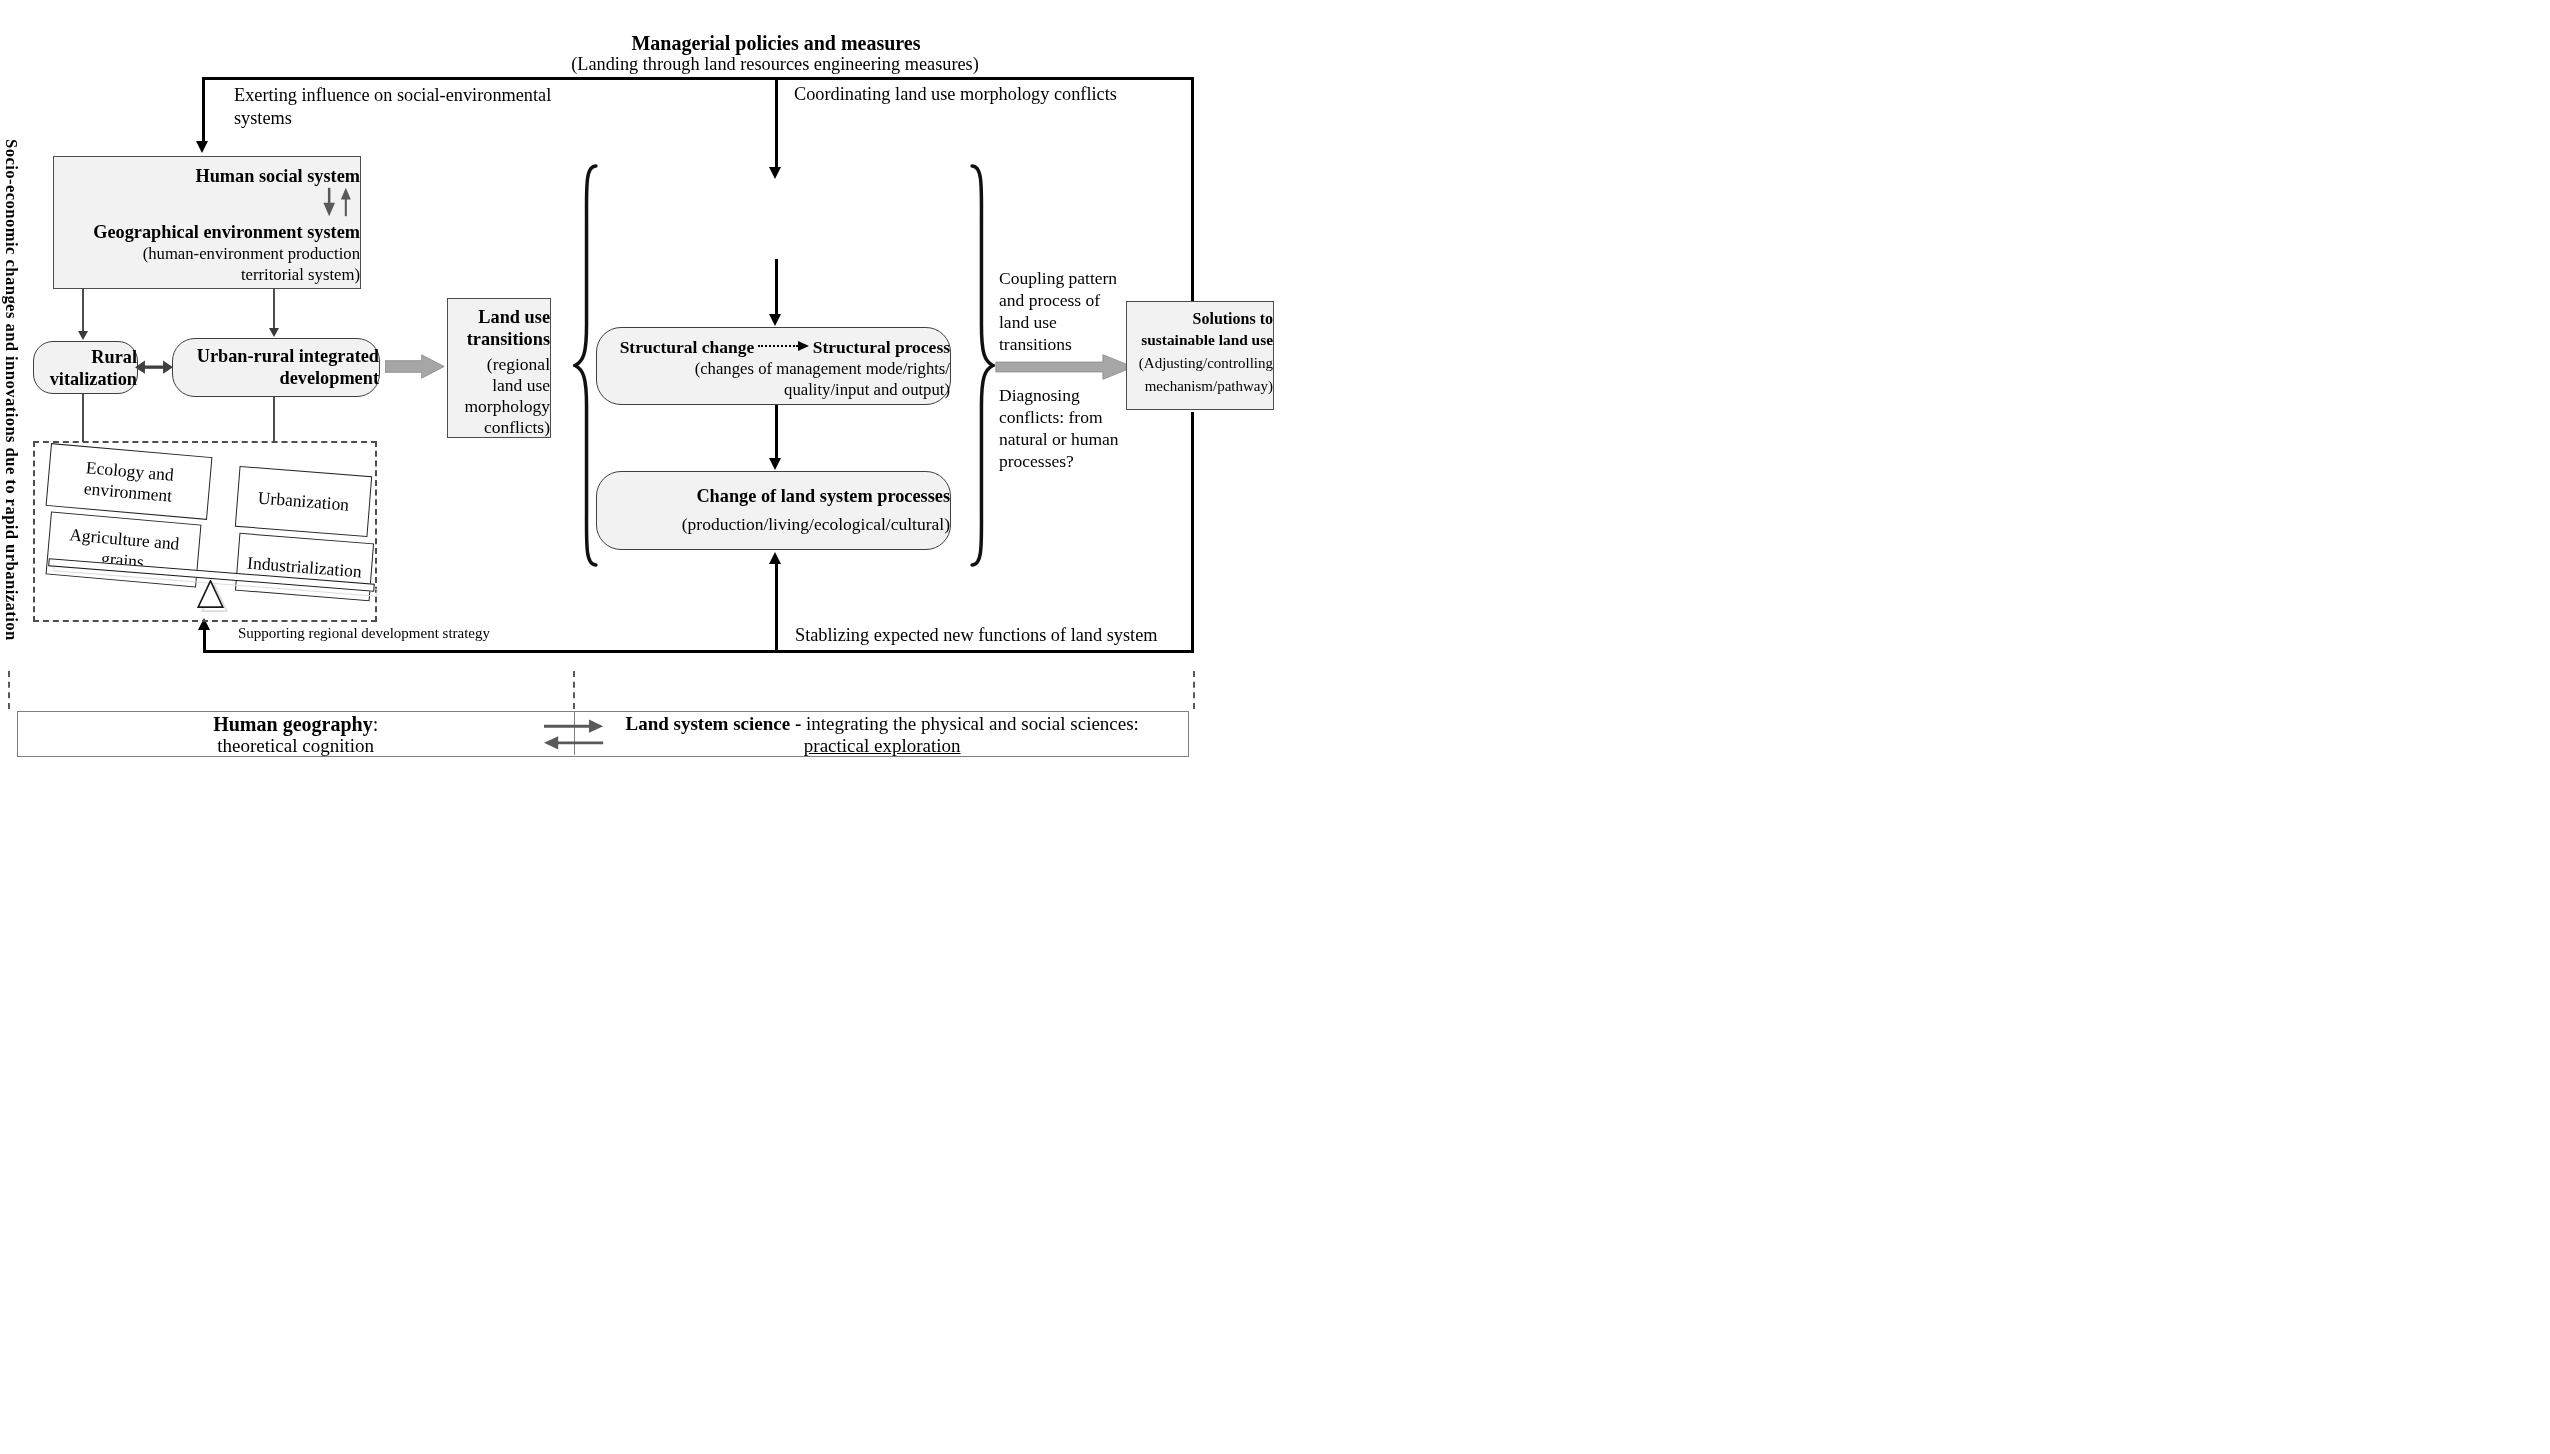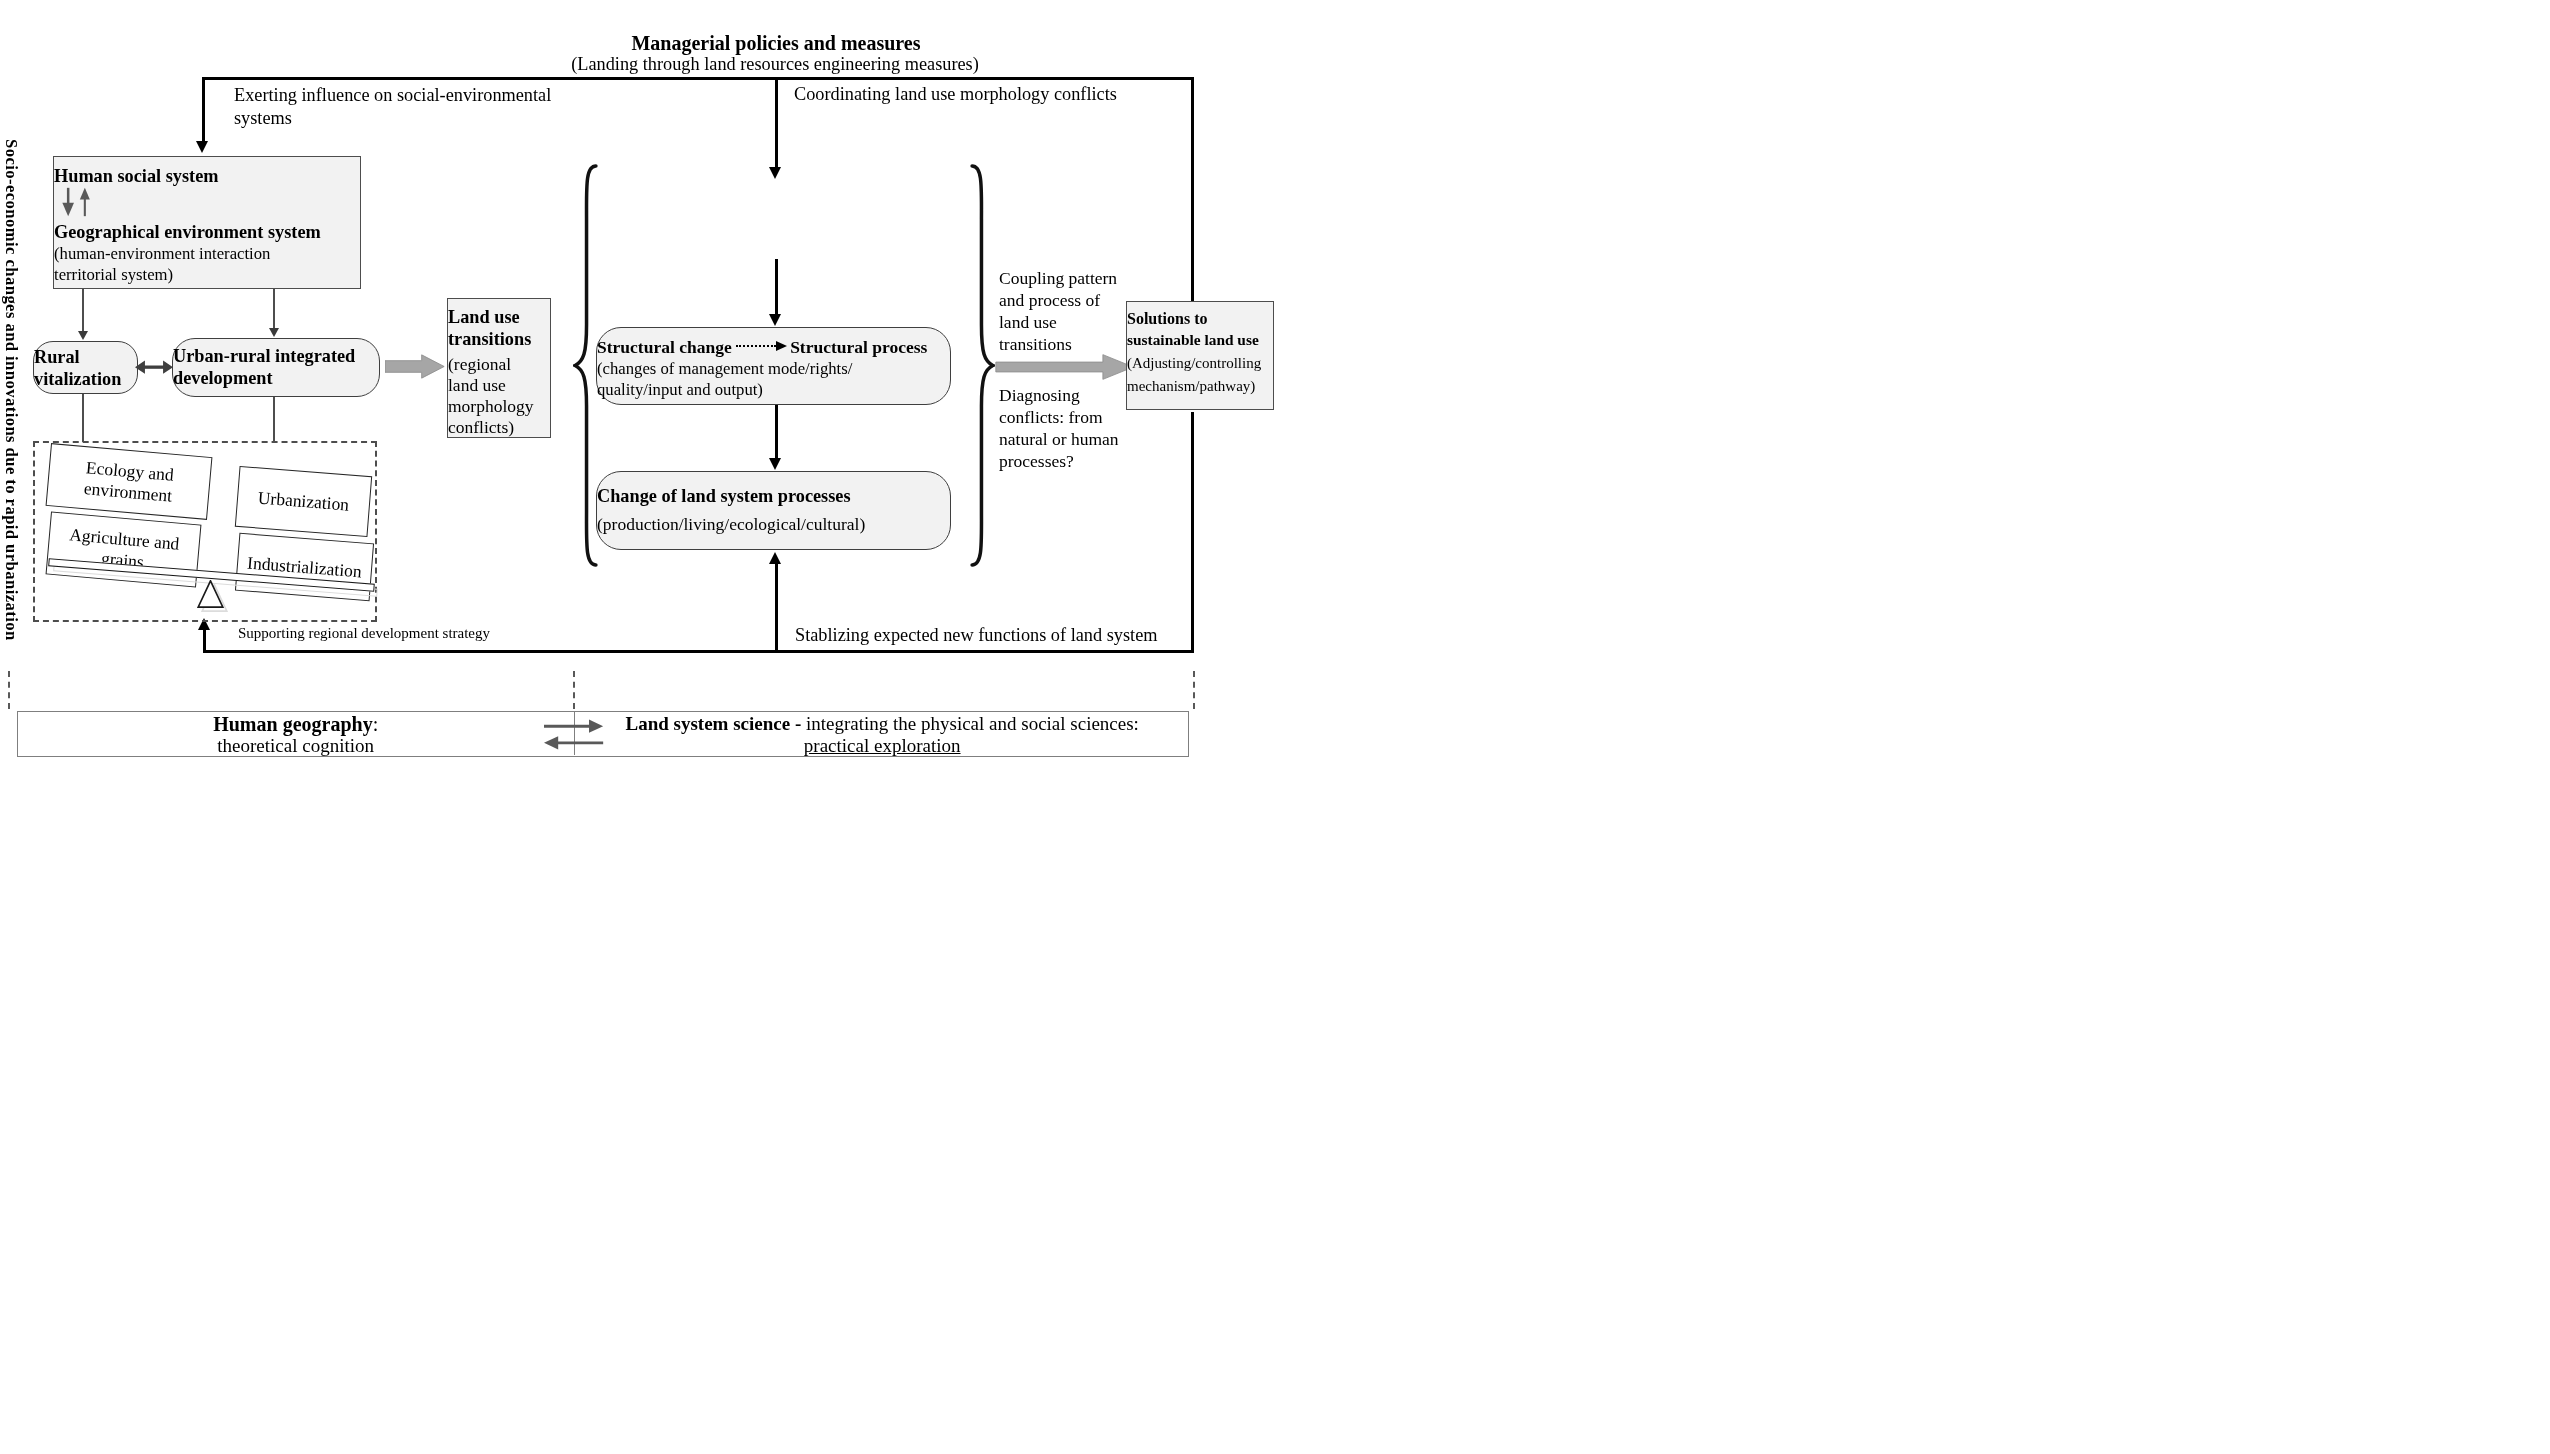--- a/index.html
+++ b/index.html
@@ -4,21 +4,21 @@
 <style>
   * { box-sizing: border-box; margin: 0; padding: 0; }
   html,body { background:#fff; }
   body { font-family:"Liberation Serif","DejaVu Serif",serif; color:#000; }
   .canvas { position:relative; width:1276px; height:728px; background:#fff; overflow:hidden;margin-top:31px; }
   .abs { position:absolute; }
   .lineh,.linev { position:absolute; background:#000; }
   .txt { position:absolute; }
   .b { font-weight:bold; }
   .ctr { text-align:center; }
-  .gbox { position:absolute; background:#f2f2f2; border:1.7px solid #4d4d4d; text-align:left; }
+  .gbox { position:absolute; background:#f2f2f2; border:1.7px solid #4d4d4d; text-align:right; }
   .rnd  { border-radius:25px; border-color:#3f3f3f; }
   .head-down { position:absolute; width:0; height:0; border-left:6.7px solid transparent; border-right:6.7px solid transparent; border-top:12.5px solid #000; }
   .head-up   { position:absolute; width:0; height:0; border-left:6.7px solid transparent; border-right:6.7px solid transparent; border-bottom:12.5px solid #000; }
   .head-down.sm { border-left-width:5px; border-right-width:5px; border-top-width:9.2px; border-top-color:#3a3a3a; }
   .conn { position:absolute; background:#4d4d4d; }
   .driver { position:absolute; background:#fff; border:1.7px solid #262626; display:flex; flex-direction:column; justify-content:center; text-align:center; font-size:17.5px; line-height:21px; }
   .guide { position:absolute; width:0; height:38px; top:640px; border-left:2.1px dashed #595959; }
   .vlabel { position:absolute; left:-1.7px; top:79px; height:560px; width:25px; writing-mode:vertical-rl; display:flex; justify-content:center; align-items:center; font-weight:bold; font-size:16.7px; letter-spacing:0.4px; }
   .dotline { display:inline-block; width:40px; height:0; border-top:2.9px dotted #000; vertical-align:middle; margin:0 0 4.2px 4.2px; }
   .tri-r { display:inline-block; width:0; height:0; border-top:5.8px solid transparent; border-bottom:5.8px solid transparent; border-left:11px solid #000; vertical-align:middle; margin:0 3.3px 4.2px 0; }
@@ -61,21 +61,21 @@
 
   <div class="gbox" style="left:53px; top:125px; width:308px; height:133px; padding-top:7.5px;">
     <div class="b" style="font-size:18.3px; line-height:22px;">Human social system</div>
     <svg width="45" height="30" viewBox="0 0 54 36">
       <line x1="17" y1="1" x2="17" y2="21" stroke="#595959" stroke-width="3"></line>
       <polygon points="10,19 24,19 17,35" fill="#595959"></polygon>
       <line x1="37" y1="35" x2="37" y2="13" stroke="#595959" stroke-width="2.5"></line>
       <polygon points="31,15 43,15 37,1" fill="#595959"></polygon>
     </svg>
     <div class="b" style="font-size:18.3px; line-height:22px;">Geographical environment system</div>
-    <div style="font-size:16.7px; line-height:21px;">(human-environment interaction</div>
+    <div style="font-size:16.7px; line-height:21px;">(human-environment production</div>
     <div style="font-size:16.7px; line-height:21px;">territorial system)</div>
   </div>
 
   <div class="conn" style="left:82px; top:258px; width:1.7px; height:43px;"></div>
   <div class="head-down sm" style="left:78px; top:300px;"></div>
   <div class="conn" style="left:273px; top:258px; width:1.7px; height:40px;"></div>
   <div class="head-down sm" style="left:269px; top:297px;"></div>
   <div class="conn" style="left:82px; top:363px; width:1.7px; height:48px;"></div>
   <div class="conn" style="left:273px; top:366px; width:1.7px; height:44px;"></div>
 

